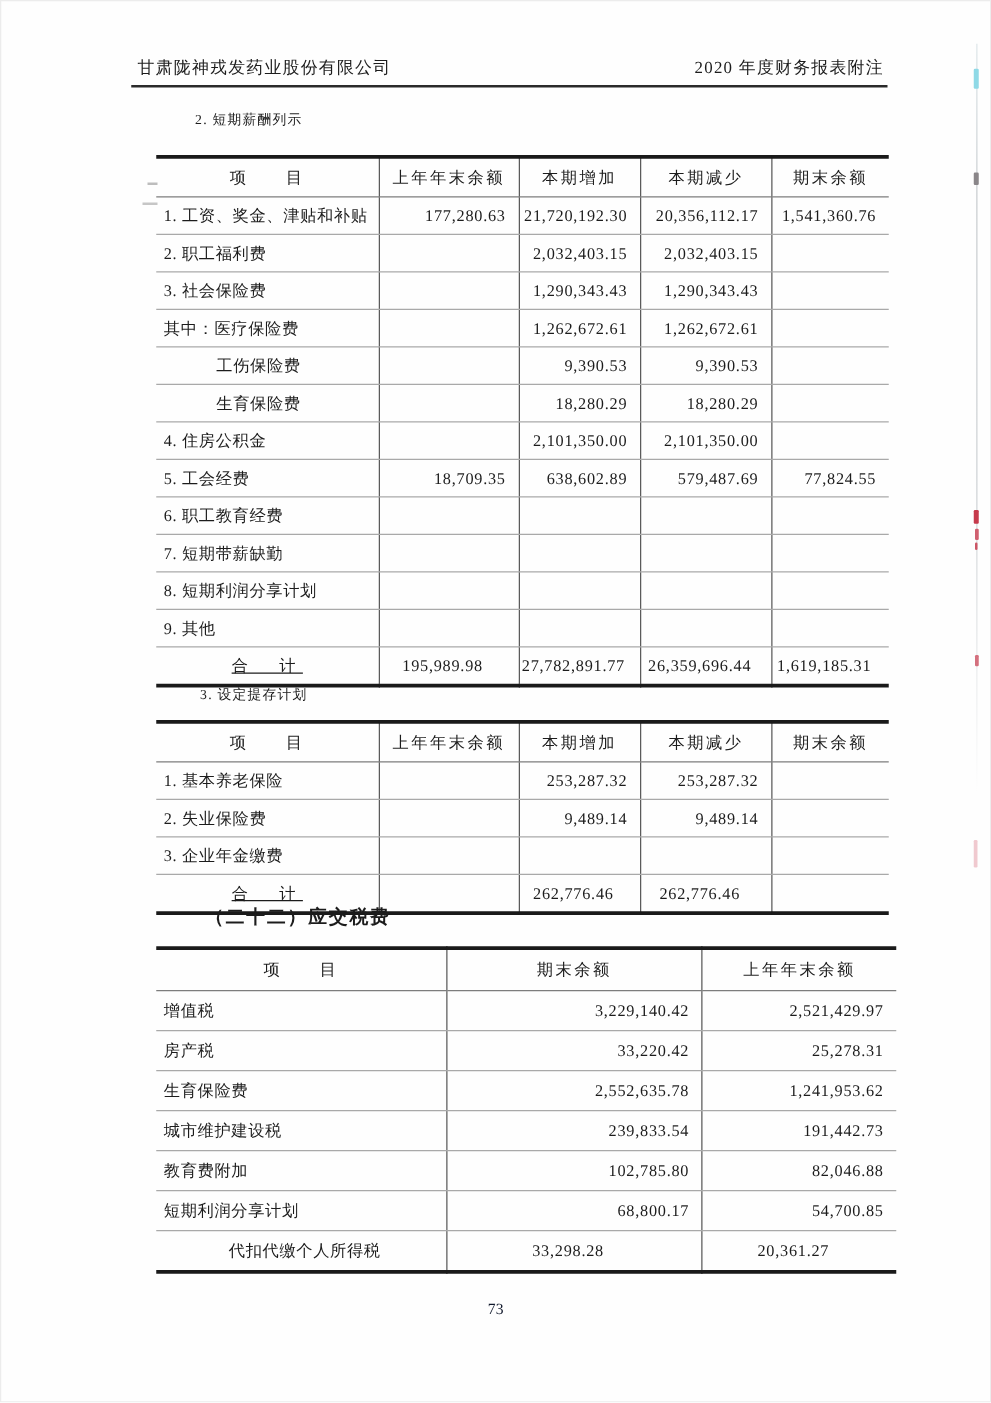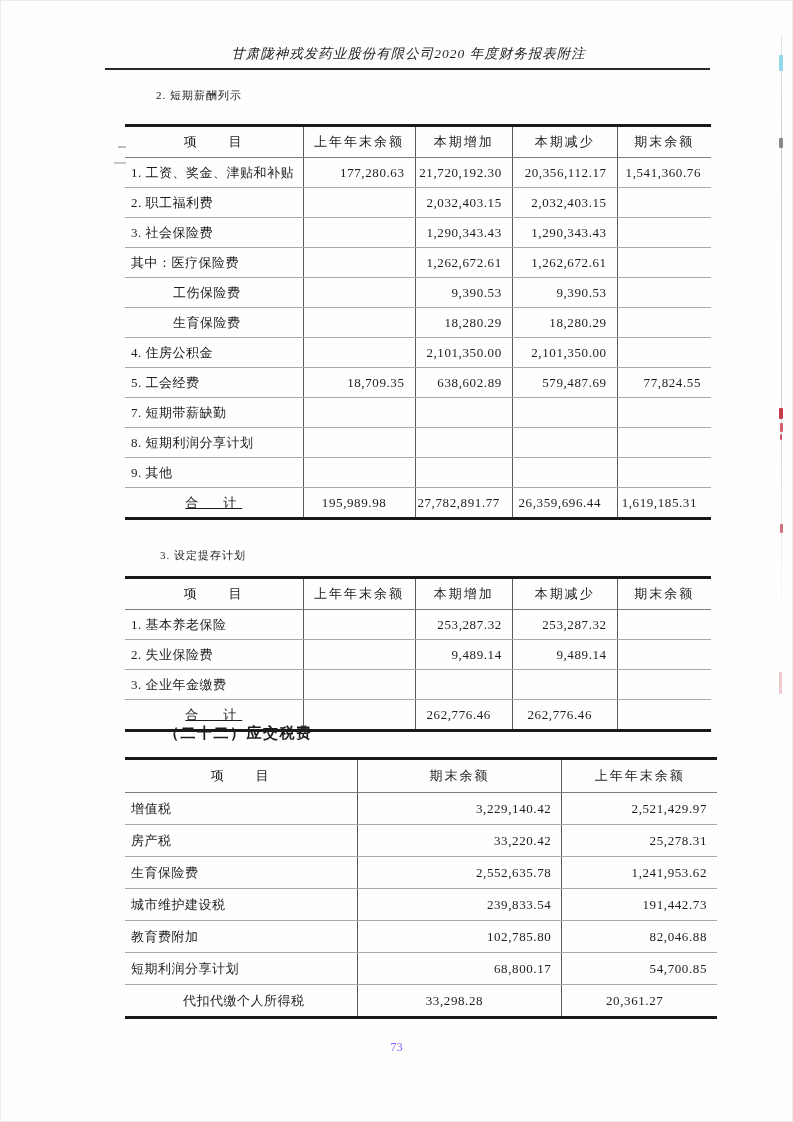--- a/index.html
+++ b/index.html
@@ -4,21 +4,21 @@
 <style>
   html,body{margin:0;padding:0;background:#ffffff;}
   .page{
     position:relative;width:793px;height:1122px;overflow:hidden;
     background:#fefefe;
     font-family:"Liberation Serif","DejaVu Serif",serif;
     color:#1c1c1c;
     box-shadow:inset 0 0 0 1px #ececec;
   }
   
-  .doc-header{position:absolute;top:45px;left:110px;right:86px;display:flex;justify-content:center;font-size:13.5px;letter-spacing:1px;font-style:italic;}
+  .doc-header{position:absolute;top:45px;left:110px;right:86px;display:flex;justify-content:space-between;font-size:13.5px;letter-spacing:1px;}
   .header-rule{position:absolute;top:68px;left:105px;width:605px;height:2px;background:#2a2a2a;}
   
   .sec-title{position:absolute;font-size:11px;letter-spacing:1px;}
   .sec2{top:88px;left:156px;}
   .sec3{top:548px;left:160px;}
   .sec22{top:724px;left:164px;font-weight:bold;font-size:15px;letter-spacing:1.5px;}
   
   table{border-collapse:collapse;table-layout:fixed;position:absolute;left:125px;
         border-top:3px solid #1a1a1a;border-bottom:3px solid #1a1a1a;font-size:13px;}
   .t-salary{top:124px;width:586px;}
@@ -31,21 +31,21 @@
   td{vertical-align:middle;border-bottom:1px solid #a9a9a9;padding:0;overflow:hidden;white-space:nowrap;}
   .t-salary td,.t-pension td{height:29px;}
   .t-tax td{height:31px;}
   tr:last-child td{border-bottom:none;text-align:center;}
   .vline{border-right:1px solid #5b5b5b;}
   td.lbl{text-align:left;padding-left:6px;letter-spacing:0.5px;}
   td.lbl.ind{padding-left:48px;}
   td.lbl.tot{text-align:center;letter-spacing:6px;padding-left:0;text-decoration:underline;}
   td.num{text-align:right;padding-right:10px;letter-spacing:0.6px;font-size:13px;}
   
-  .page-num{position:absolute;top:1040px;left:0;width:100%;text-align:center;font-size:12.5px;color:#8b5cf6;}
+  .page-num{position:absolute;top:1040px;left:0;width:100%;text-align:center;font-size:12.5px;color:#0f172a;}
   
   .scan-line{position:absolute;left:781px;top:35px;width:1px;height:600px;
      background:linear-gradient(to bottom,#dfe7ea 0%,#c9cdd0 20%,#cfd3d6 60%,rgba(220,220,220,0) 100%);}
   .mark{position:absolute;border-radius:1px;}
   .mark-cyan{left:779px;top:55px;width:4px;height:16px;background:#8fd9e6;}
   .mark-gray{left:779px;top:138px;width:4px;height:10px;background:#8a8689;}
   .mark-red1{left:779px;top:408px;width:4px;height:11px;background:#c63a4c;}
   .mark-red2{left:780px;top:423px;width:3px;height:9px;background:#d06070;}
   .mark-red3{left:780px;top:434px;width:2px;height:6px;background:#cc5565;}
   .mark-red4{left:780px;top:524px;width:3px;height:9px;background:#d4707e;}
@@ -134,20 +134,27 @@
         <td class="num"></td>
       </tr>
       <tr>
         <td class="lbl vline">5. 工会经费</td>
         <td class="num vline">18,709.35</td>
         <td class="num vline">638,602.89</td>
         <td class="num vline">579,487.69</td>
         <td class="num">77,824.55</td>
       </tr>
       <tr>
+        <td class="lbl vline">6. 职工教育经费</td>
+        <td class="num vline"></td>
+        <td class="num vline"></td>
+        <td class="num vline"></td>
+        <td class="num"></td>
+      </tr>
+      <tr>
         <td class="lbl vline">7. 短期带薪缺勤</td>
         <td class="num vline"></td>
         <td class="num vline"></td>
         <td class="num vline"></td>
         <td class="num"></td>
       </tr>
       <tr>
         <td class="lbl vline">8. 短期利润分享计划</td>
         <td class="num vline"></td>
         <td class="num vline"></td>

